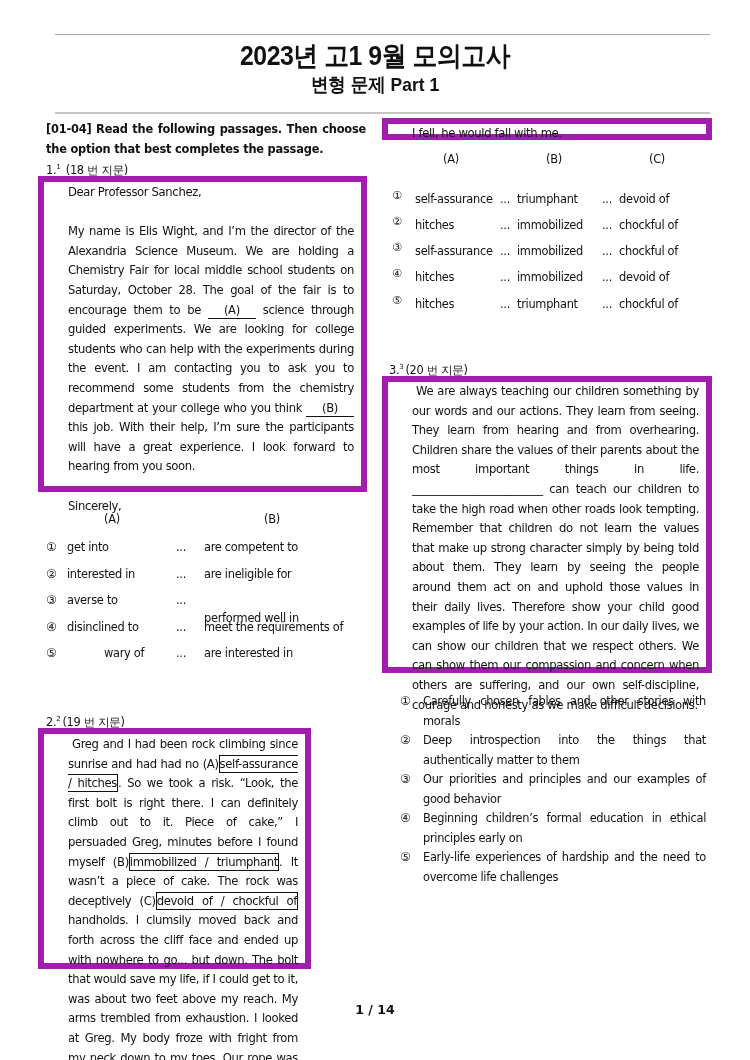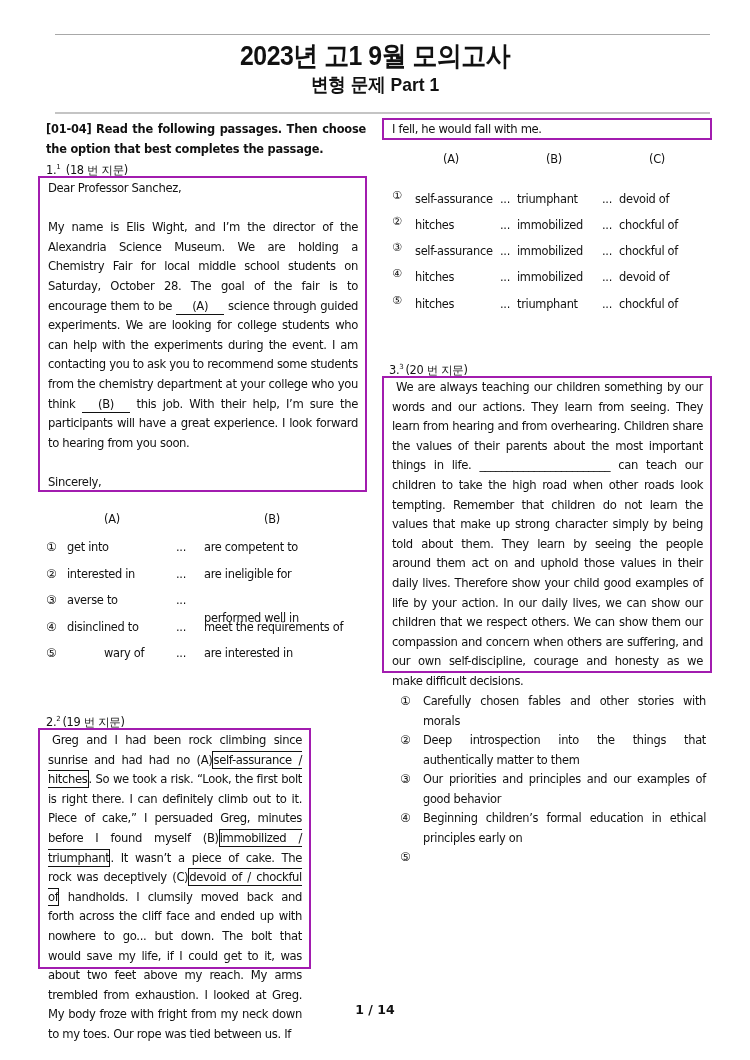--- a/index.html
+++ b/index.html
@@ -57,22 +57,22 @@
     position: absolute;
     font-weight: normal;
     font-size: 11.4px;
     line-height: 16px;
     letter-spacing: -0.3px;
   }
   .qhead sup { font-size: 7px; vertical-align: 5px; margin-right: 2px; }
 
   .box {
     position: absolute;
-    border: 2px solid #a21caf;
-    padding: 1px 7px 0 8px;
+    border: 6px solid #a21caf;
+    padding: 1px 7px 0 24px;
     text-align: justify;
   }
   .box p { text-align: justify; text-align-last: auto; }
   .box p.last { text-align: left; }
   .blank-u {
     display: inline-block;
     border-bottom: 1px solid #111;
     text-align: center;
     line-height: 15px;
   }
@@ -253,16 +253,17 @@
   <div class="item">
     <span class="n">③</span>
     <span>Our priorities and principles and our examples of good behavior</span>
   </div>
   <div class="item">
     <span class="n">④</span>
     <span>Beginning children’s formal education in ethical principles early on</span>
   </div>
   <div class="item">
     <span class="n">⑤</span>
+    <span>Early-life experiences of hardship and the need to overcome life challenges</span>
   </div>
 </div>
 
 <div class="pager">1 / 14</div>
 
 </body></html>

